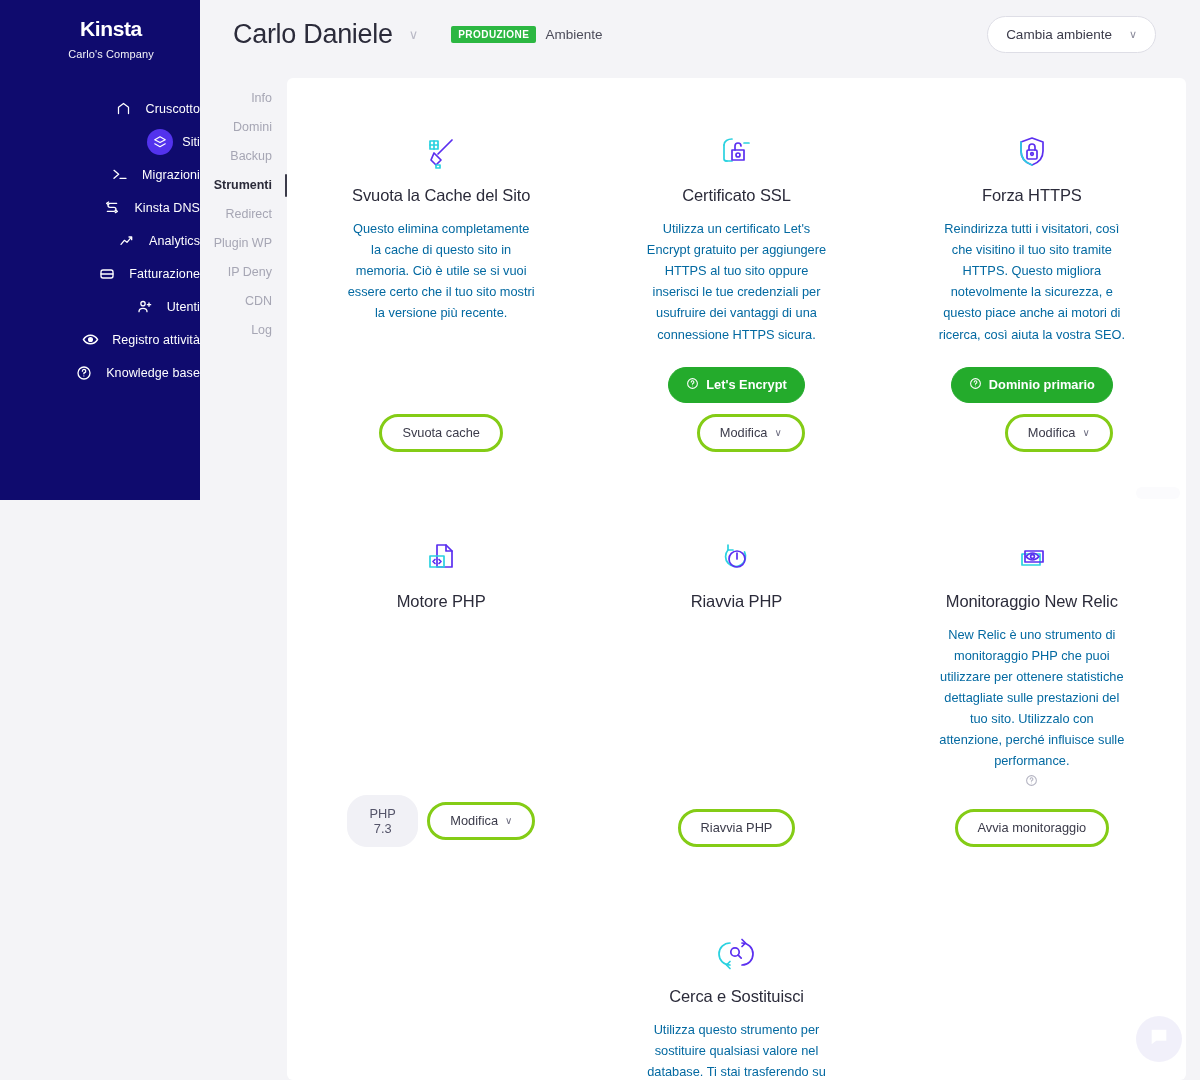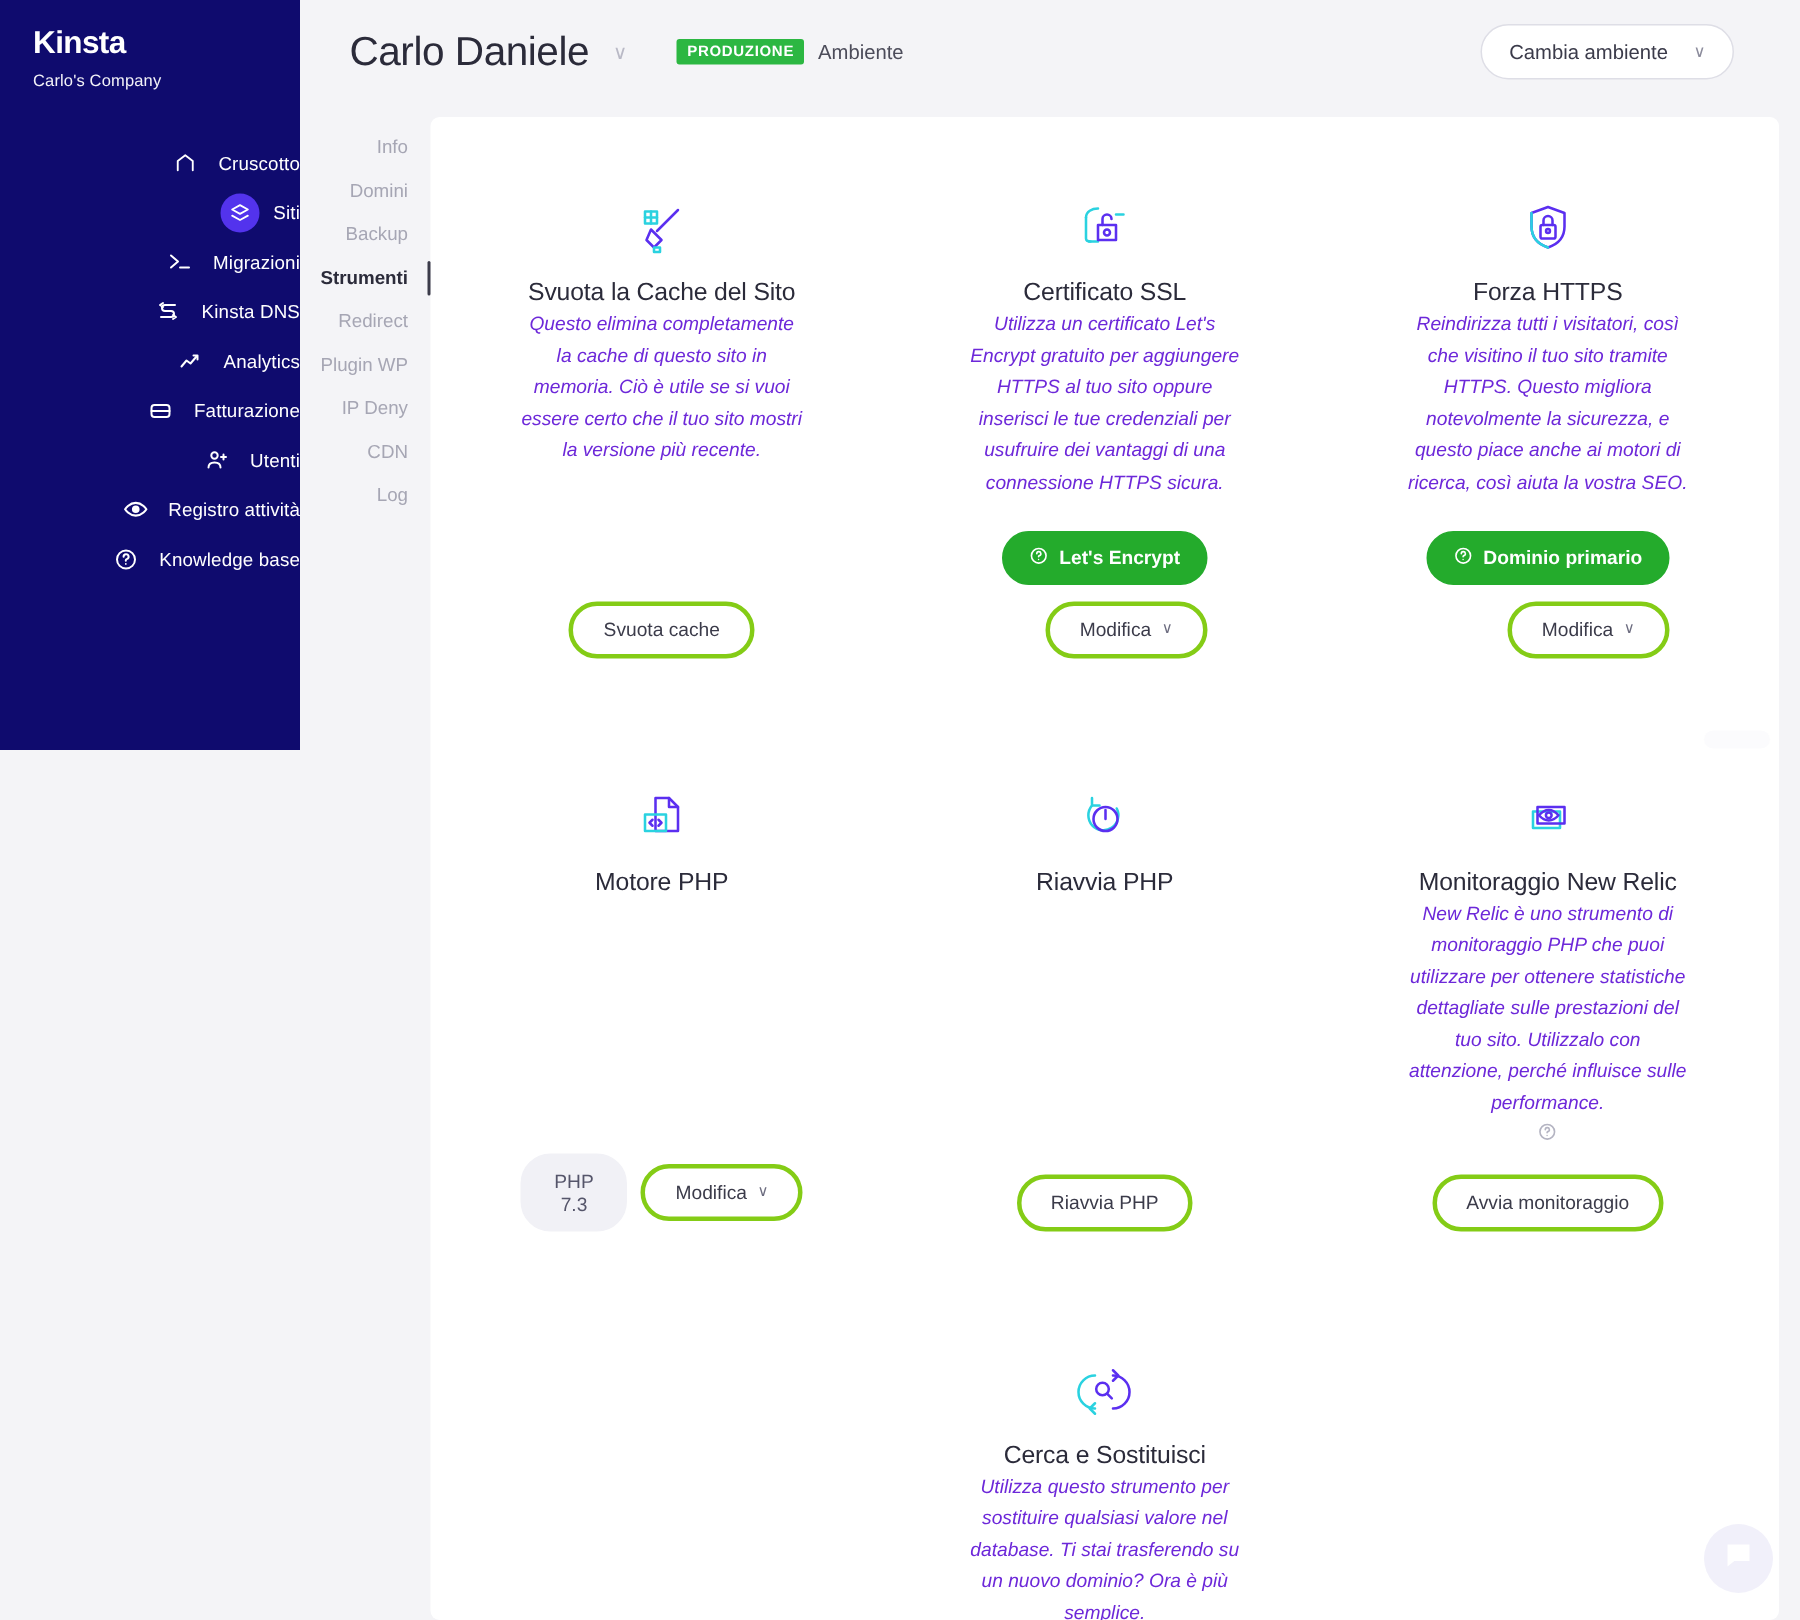--- a/index.html
+++ b/index.html
@@ -13,21 +13,21 @@
 
   
   .sidebar {
     width: 200px; height: 500px;
     background: #0f0b6e;
     flex: 0 0 200px;
     padding: 18px 0 0 0;
     position: relative;
     z-index: 4;
   }
-  .brand { padding: 0 0 0 22px; }
+  .brand { padding: 0 0 0 22px; text-align: center; }
   .brand-logo {
     color: #ffffff; font-size: 21px; font-weight: bold;
     letter-spacing: -0.4px; line-height: 1;
     font-family: "Liberation Sans", sans-serif;
   }
   .brand-sub {
     color: #ffffff; font-size: 11px; margin-top: 9px; opacity: .95;
     letter-spacing: .1px;
   }
   .nav { margin-top: 32px; }
@@ -108,22 +108,22 @@
   .card {
     display: flex; flex-direction: column; align-items: center;
     padding: 30px 34px 0 34px; text-align: center;
   }
   .card-icon { height: 42px; display: flex; align-items: center; justify-content: center; }
   .card-title {
     font-size: 16.5px; color: #2b2b3a; margin-top: 12px;
     letter-spacing: -.1px; font-weight: normal;
   }
   .card-desc {
-    font-size: 12.8px; line-height: 1.65; color: #6d28d9;
-    max-width: 190px; font-style: italic;
+    font-size: 12.8px; line-height: 1.65; color: #0369a1;
+    margin-top: 13px; max-width: 190px;
   }
   .help-inline {
     margin-top: 2px; color: #b4b4c2; font-size: 12px;
     display: inline-flex; align-items: center; justify-content: center;
   }
   .card-actions {
     margin-top: auto; padding-top: 22px; padding-bottom: 4px;
     display: flex; flex-direction: column; align-items: flex-end; gap: 11px;
   }
   .row-actions { display: flex; align-items: center; gap: 9px; }

